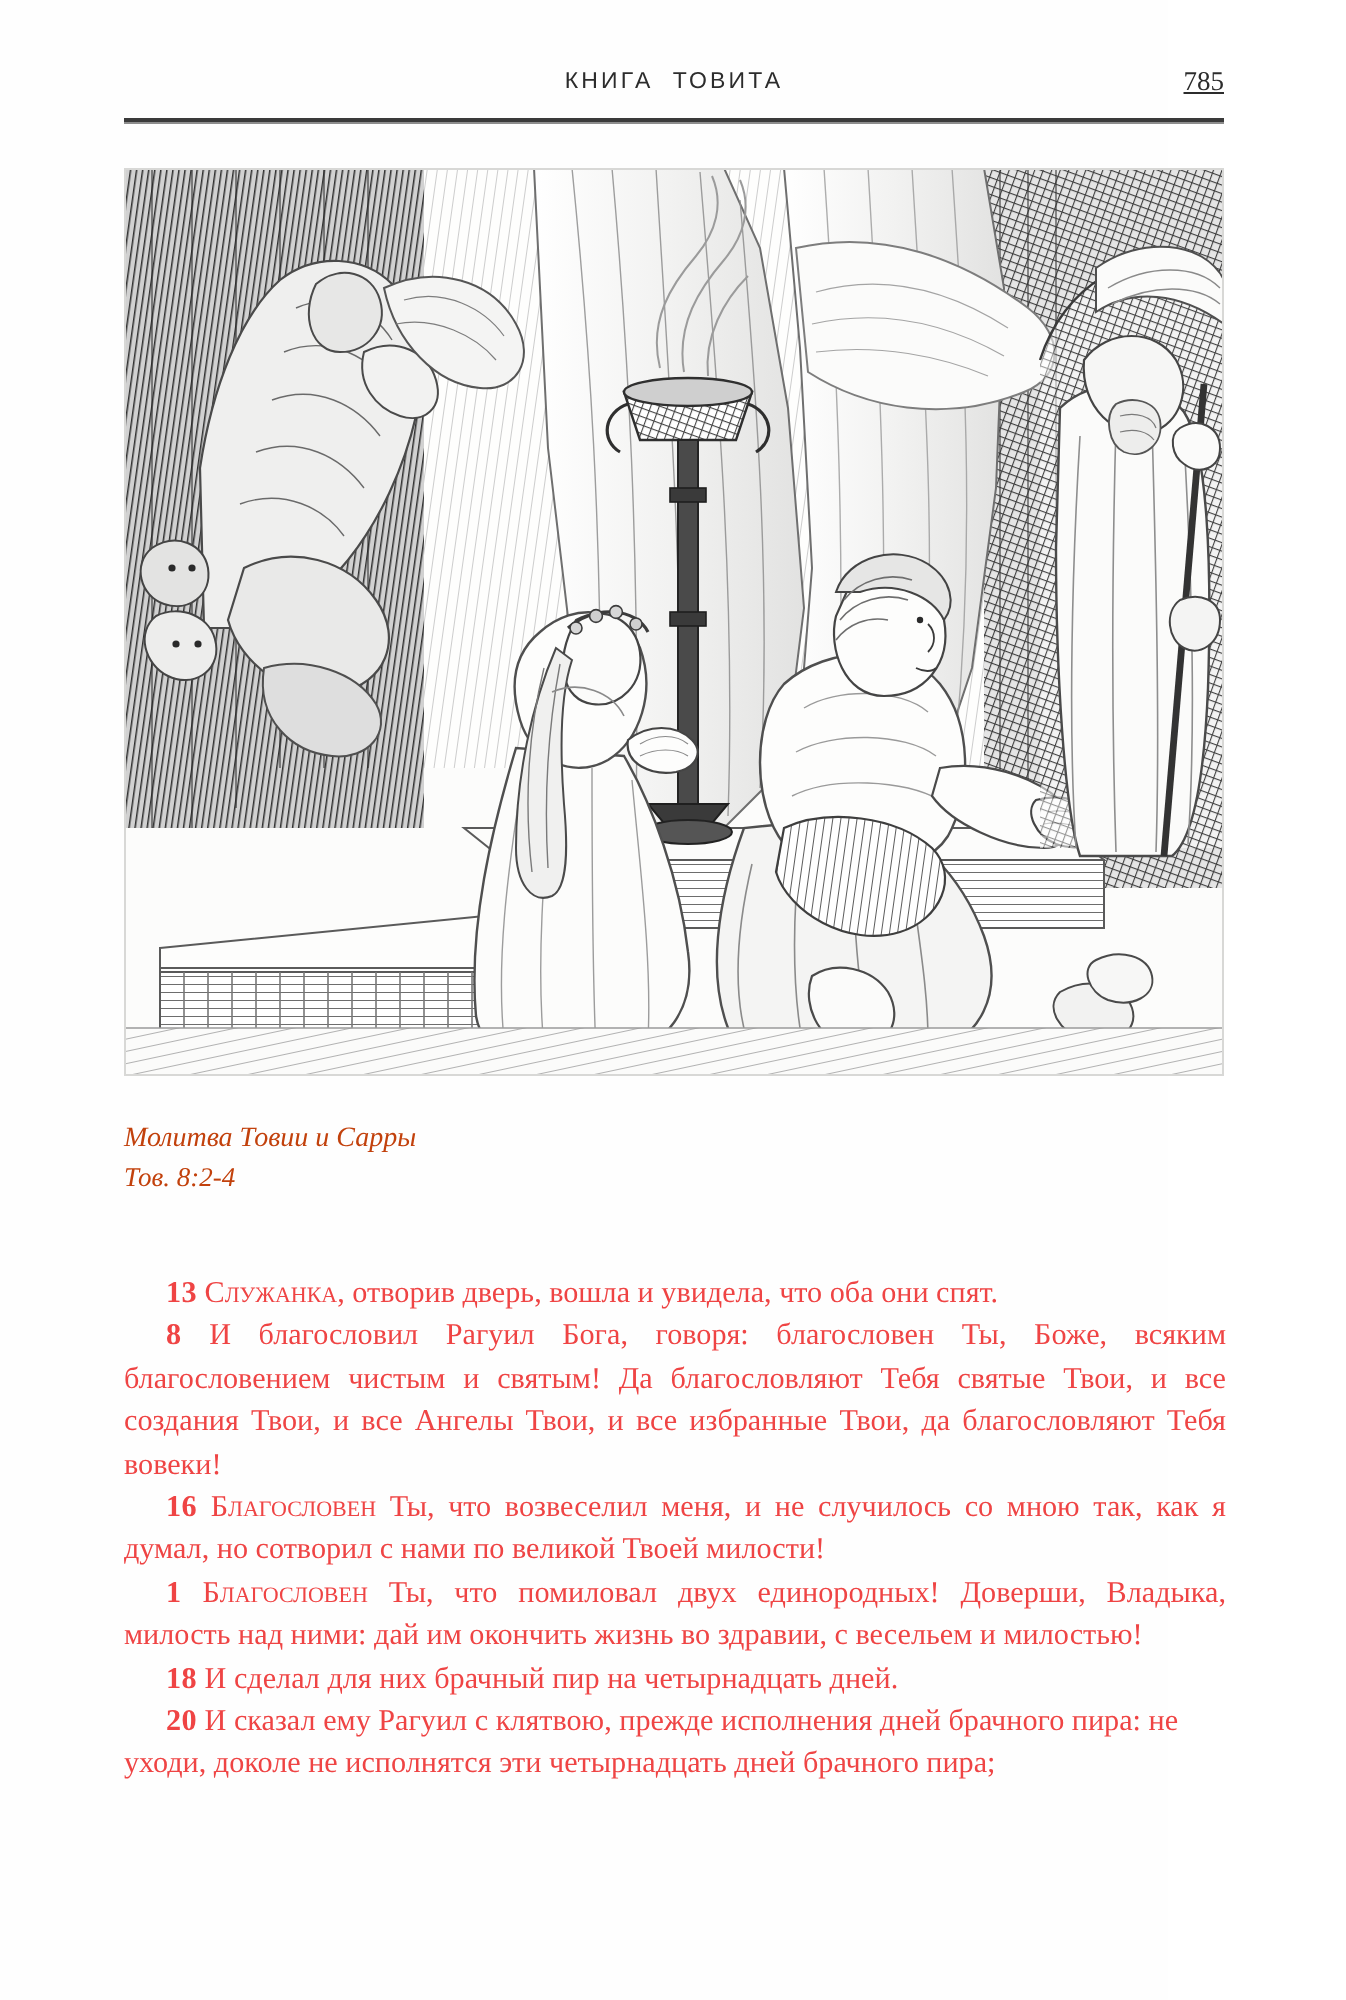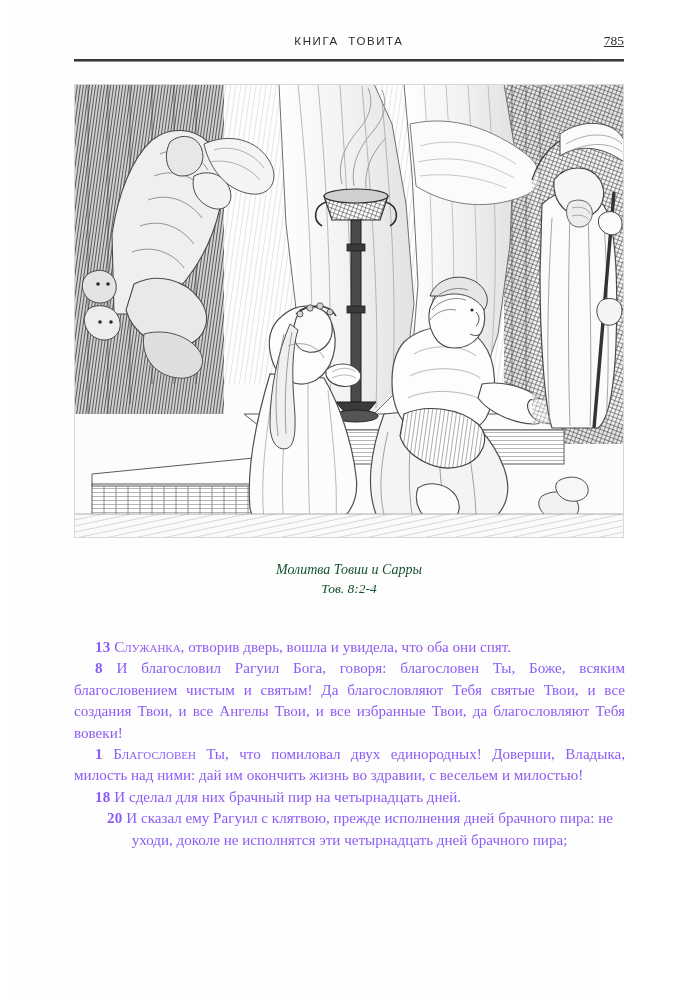--- a/index.html
+++ b/index.html
@@ -11,21 +11,21 @@
     width: 673px;
     height: 1000px;
     position: relative;
     font-family: "Liberation Serif", "DejaVu Serif", serif;
     color: #1a1a1a;
     overflow: hidden;
   }
 
   .page {
     position: absolute;
-    left: 12px; top: 0;
+    left: 0; top: 0;
     width: 584px;
     height: 1000px;
     background: #fefefe;
   }
 
   
   .runhead {
     position: absolute;
     left: 62px;
     top: 33px;
@@ -73,47 +73,47 @@
     overflow: hidden;
   }
   .plate svg { display: block; }
 
   
   .caption {
     position: absolute;
     left: 62px;
     top: 560px;
     width: 550px;
-    text-align: center;
+    text-align: left;
     font-family: "Liberation Serif", "DejaVu Serif", serif;
     font-style: italic;
     font-size: 14px;
     line-height: 19px;
-    color: #14532d;
+    color: #c2410c;
   }
   .caption-ref { font-size: 13.5px; font-style: italic; }
 
   
   .body-text {
     position: absolute;
     left: 62px;
     top: 637px;
     width: 551px;
     font-size: 15.1px;
     line-height: 21.4px;
     text-align: justify;
-    color: #8b5cf6;
+    color: #ef4444;
     hyphens: manual;
   }
   .verse {
     margin: 0;
     text-indent: 21px;
     text-align: justify;
   }
-  .verse:last-child { text-align: center; }
+  .verse:last-child { text-align: left; }
   .vnum {
     font-weight: bold;
     font-size: 15.1px;
     letter-spacing: 0.2px;
   }
   .sc {
     font-variant: small-caps;
   }
 </style>
 </head>
@@ -442,20 +442,23 @@
   </div>
 
   <div class="body-text">
     <p class="verse">
       <span class="vnum">13</span><span> </span><span class="sc">Служанка,</span><span> отворив дверь, вошла и увидела, что оба они спят.</span>
     </p>
     <p class="verse">
       <span class="vnum">8</span><span> </span><span class="sc">И</span><span> благословил Рагуил Бога, говоря: благословен Ты, Боже, всяким благословением чистым и святым! Да благословляют Тебя святые Твои, и все создания Твои, и все Ангелы Твои, и все избранные Твои, да благословляют Тебя вовеки!</span>
     </p>
     <p class="verse">
+      <span class="vnum">16</span><span> </span><span class="sc">Благословен</span><span> Ты, что возвеселил меня, и не случилось со мною так, как я думал, но сотворил с нами по великой Твоей милости!</span>
+    </p>
+    <p class="verse">
       <span class="vnum">1</span><span> </span><span class="sc">Благословен</span><span> Ты, что помиловал двух единородных! Доверши, Владыка, милость над ними: дай им окончить жизнь во здравии, с весельем и милостью!</span>
     </p>
     <p class="verse">
       <span class="vnum">18</span><span> </span><span class="sc">И</span><span> сделал для них брачный пир на четырнадцать дней.</span>
     </p>
     <p class="verse">
       <span class="vnum">20</span><span> </span><span class="sc">И</span><span> сказал ему Рагуил с клятвою, прежде исполнения дней брачного пира: не уходи, доколе не исполнятся эти четырнадцать дней брачного пира;</span>
     </p>
   </div>
 

